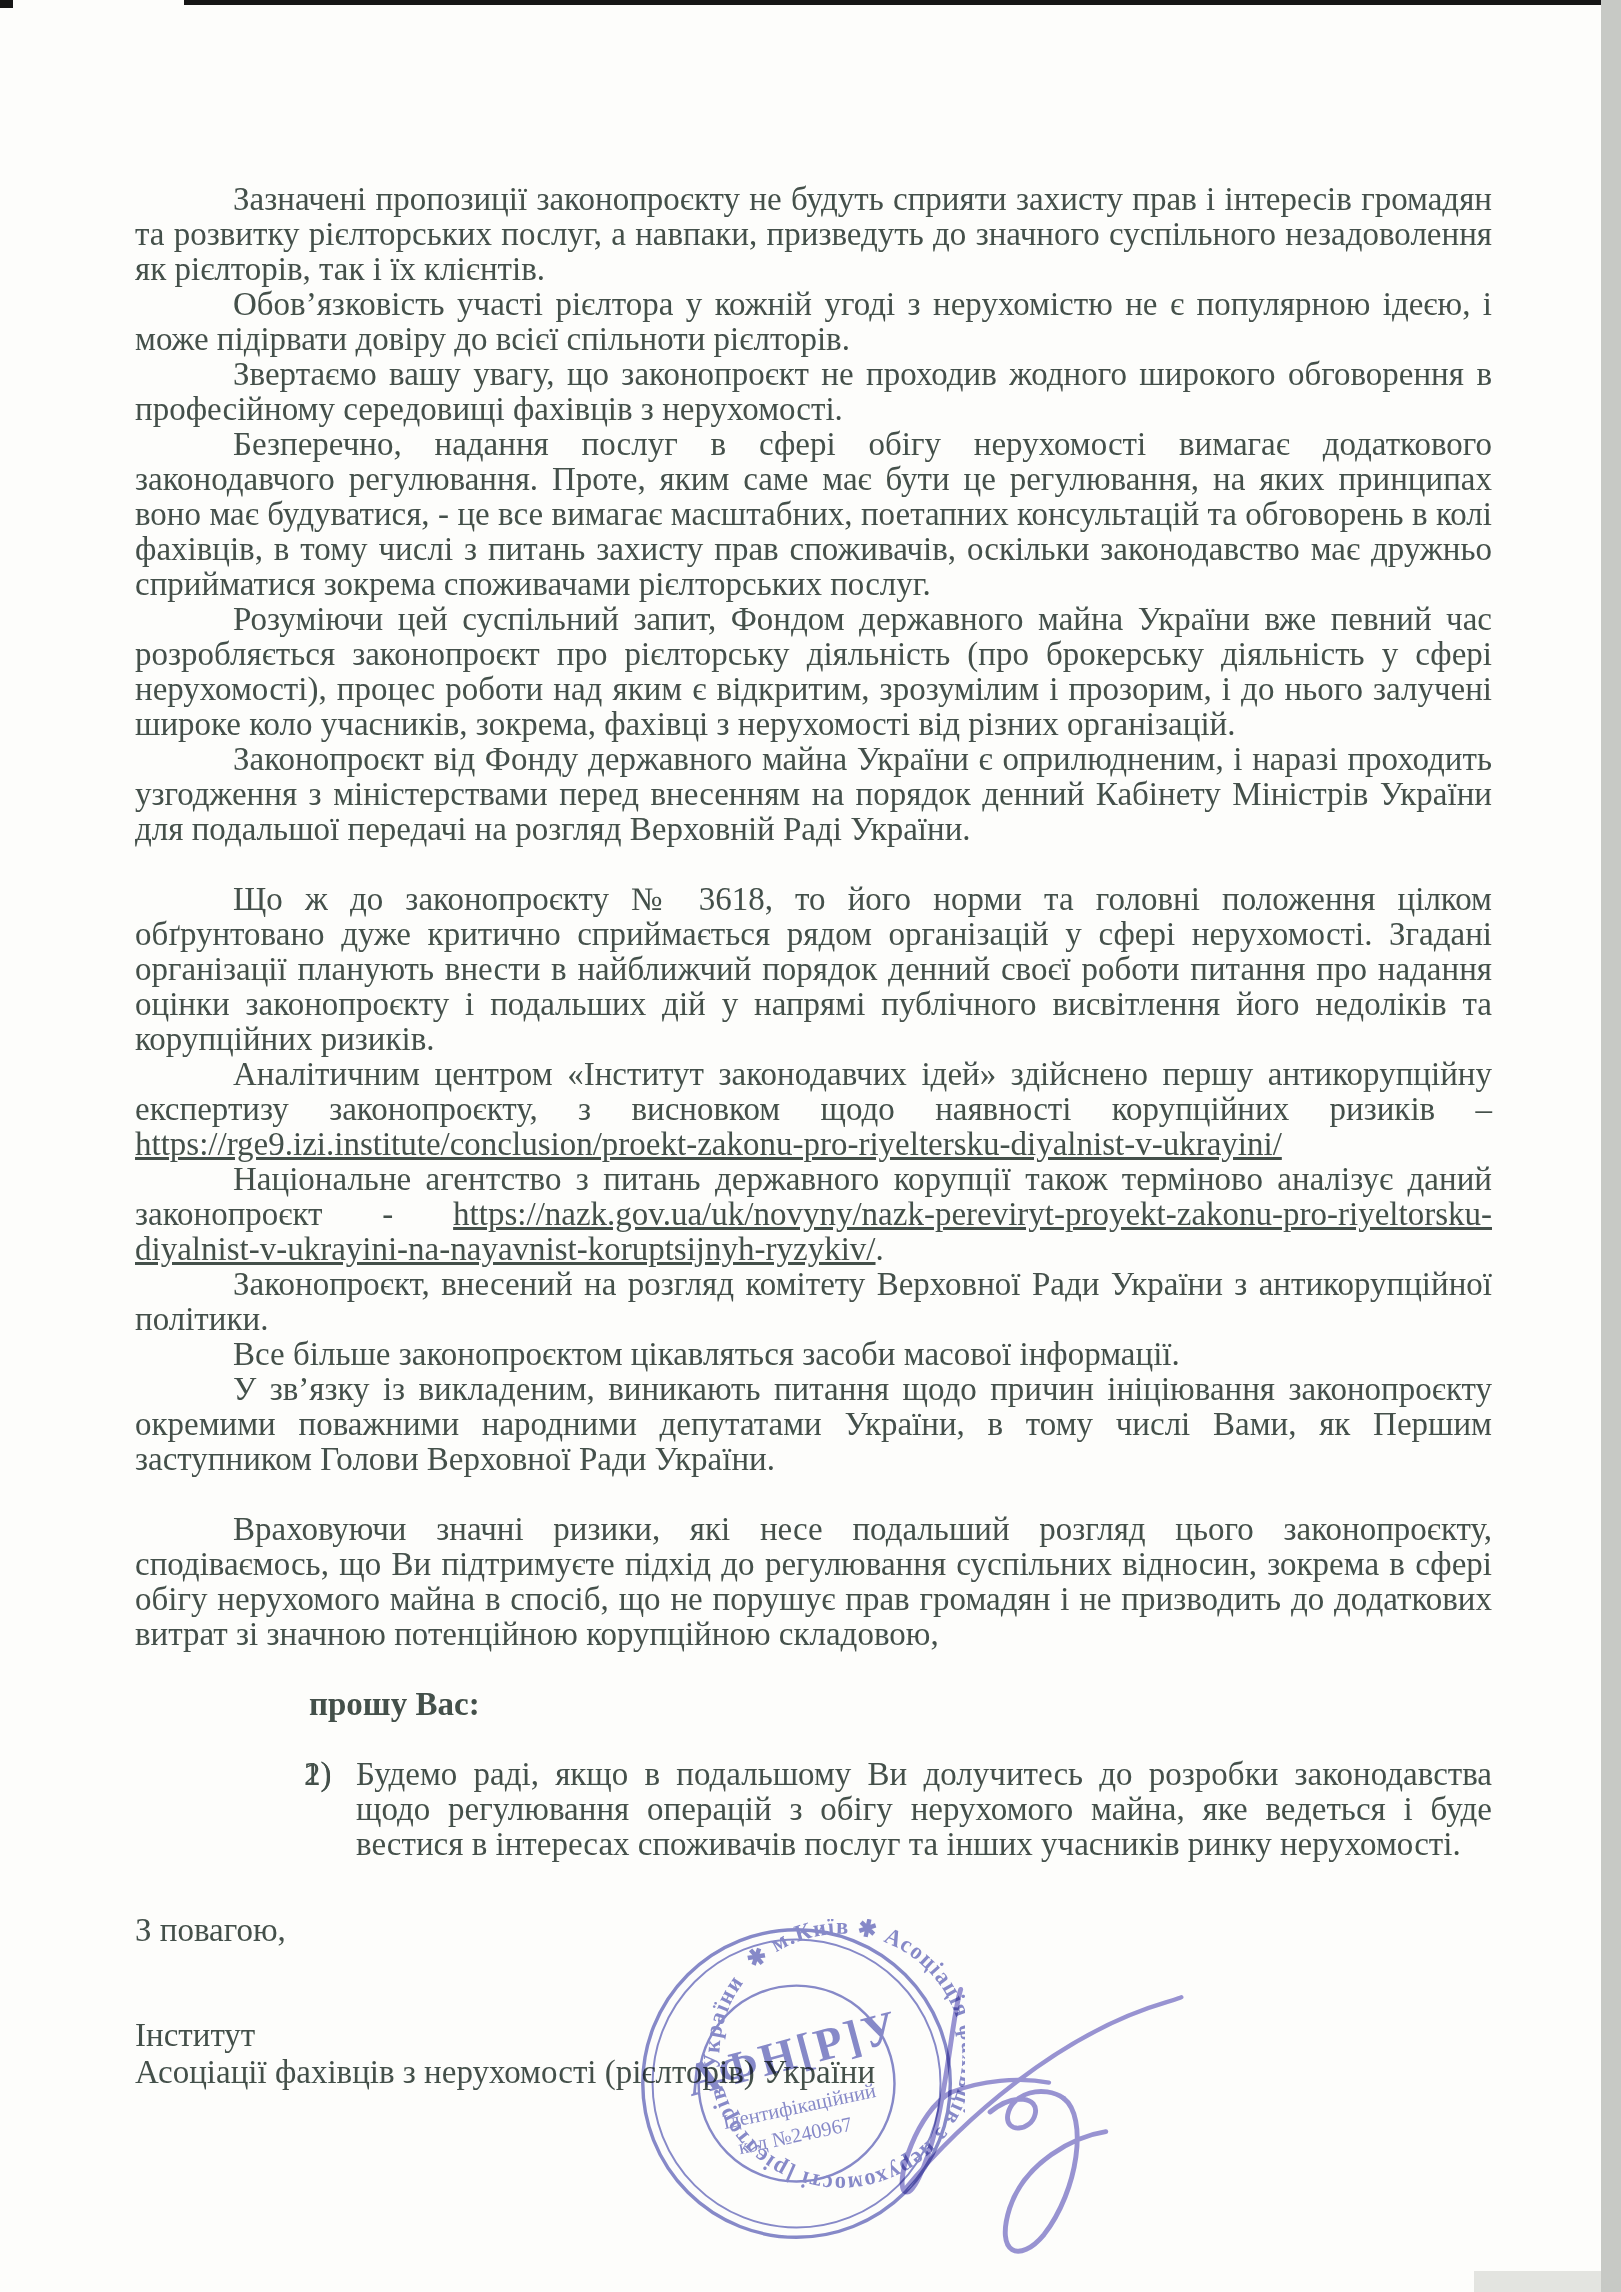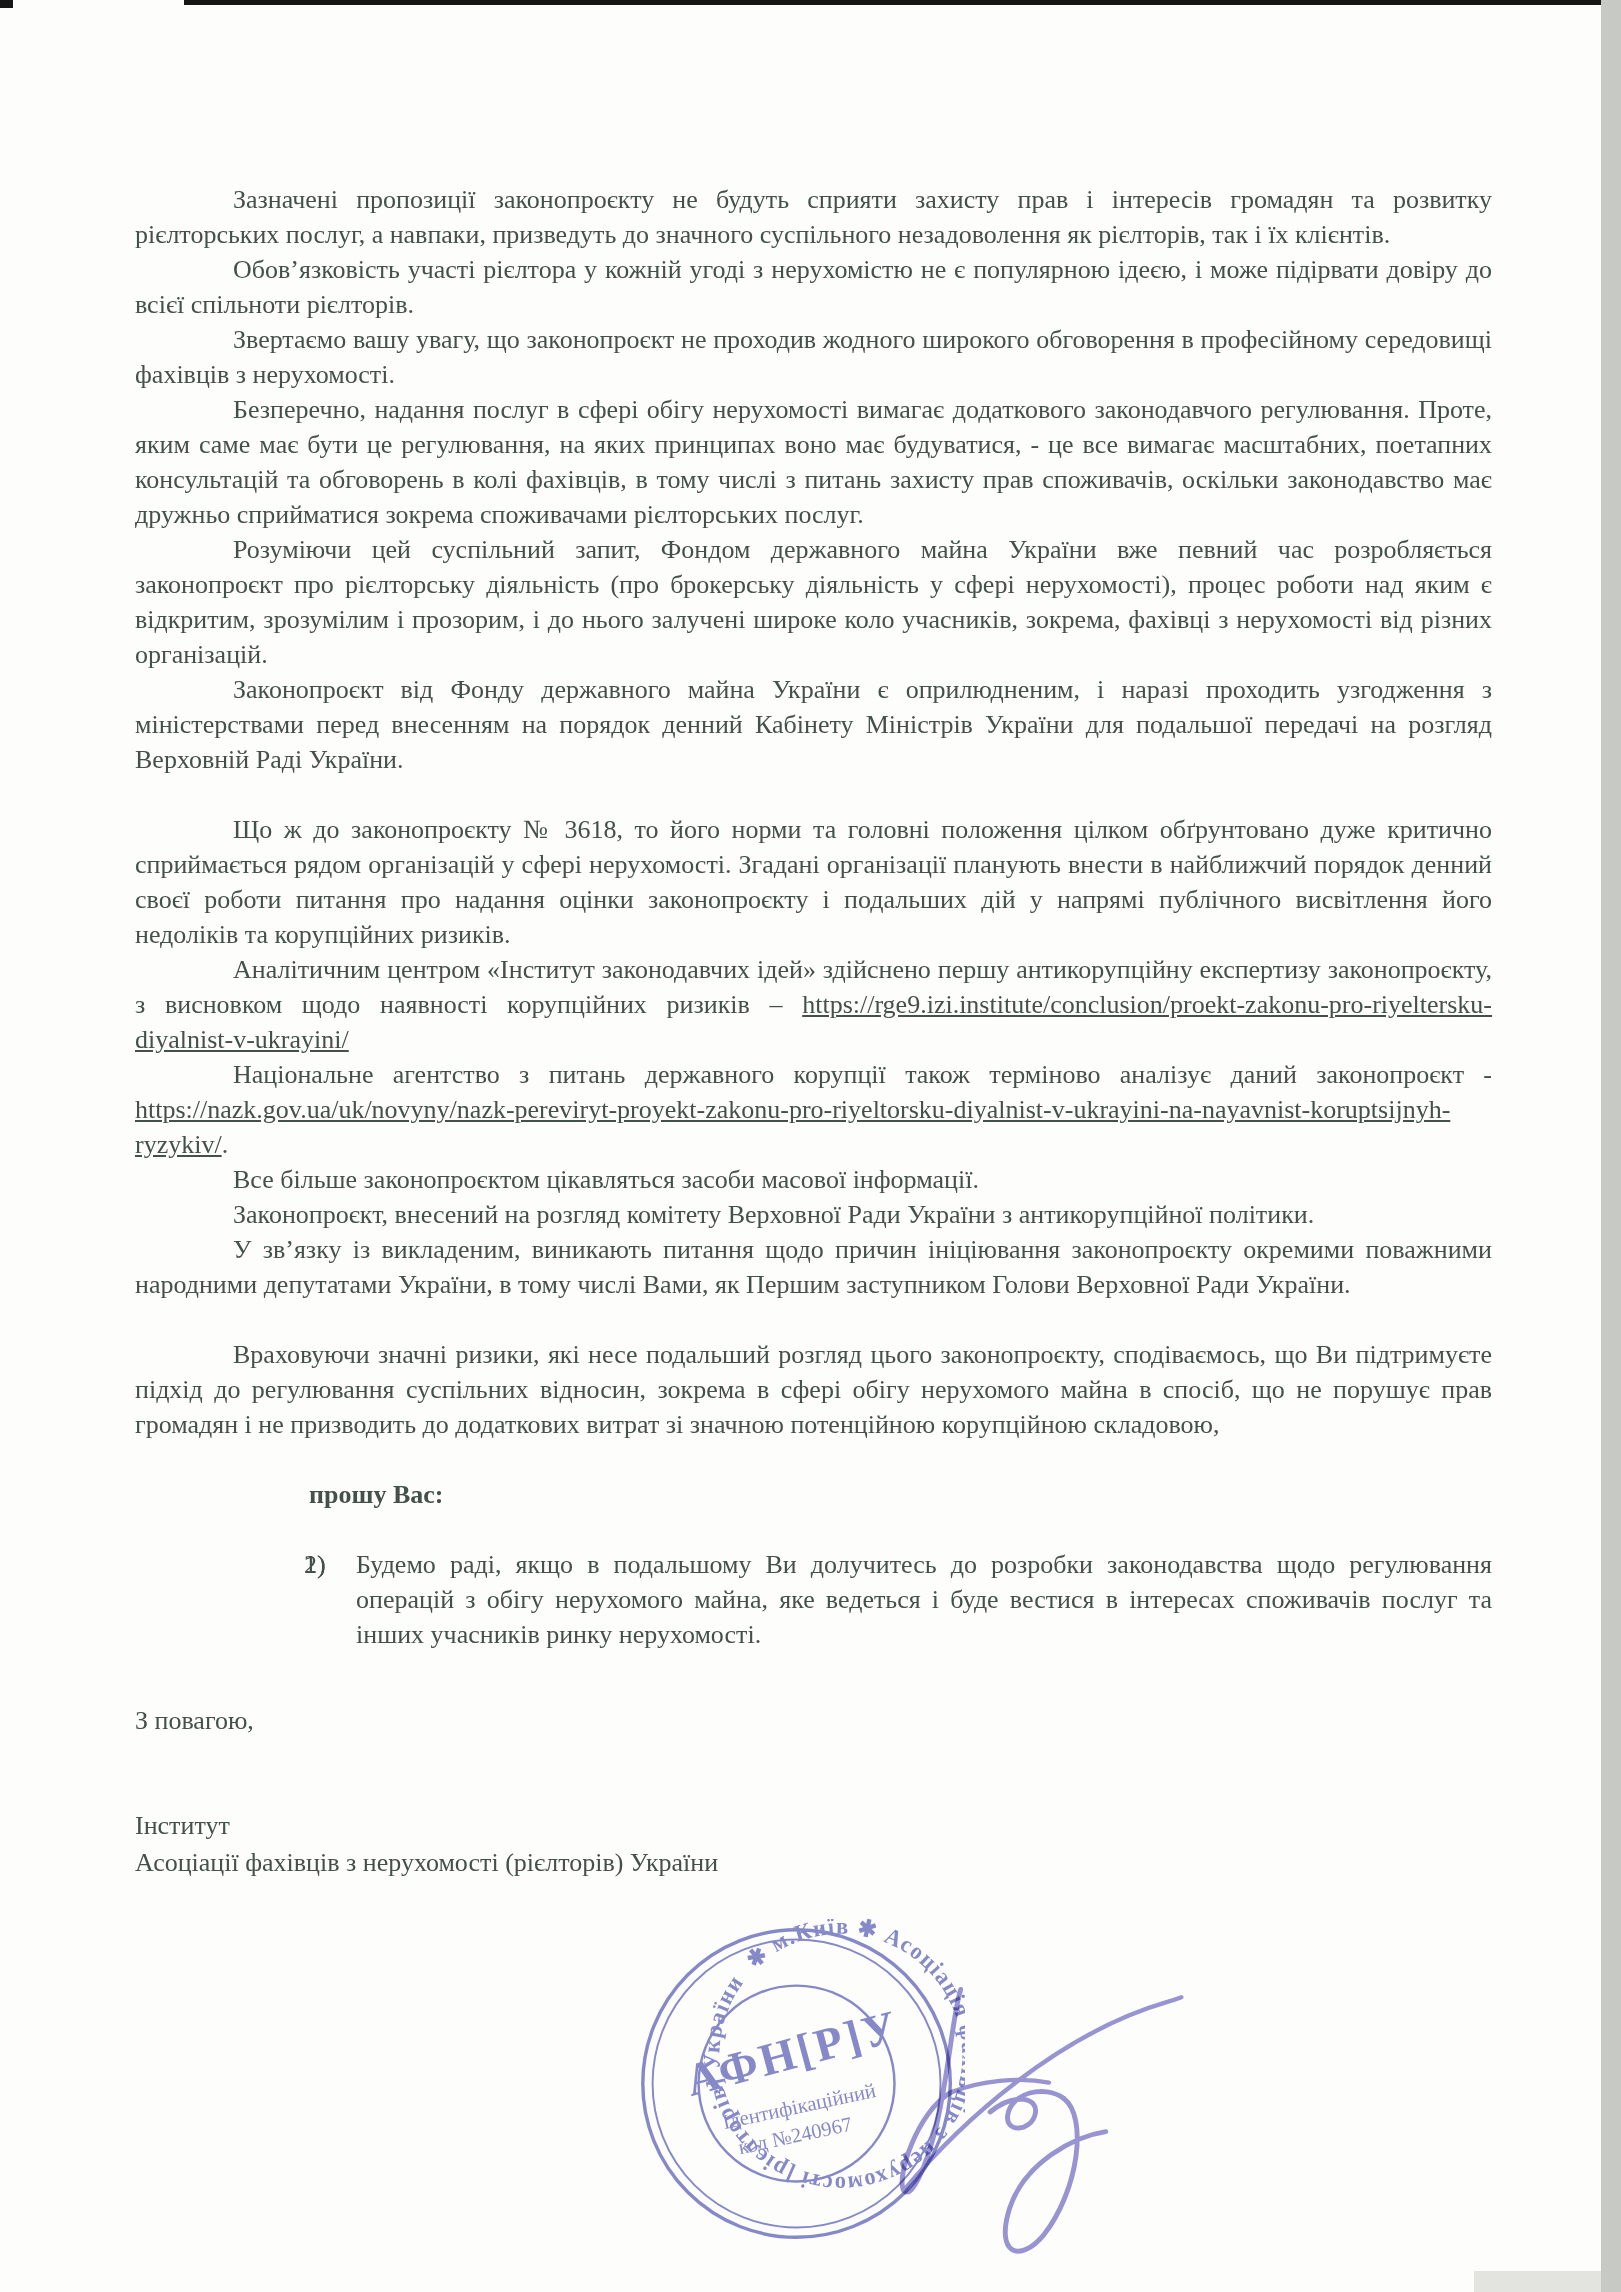--- a/index.html
+++ b/index.html
@@ -12,21 +12,21 @@
     color:#44504a;
   }
   
   .scan-top-line{position:absolute;left:184px;top:0;right:0;height:4.9px;background:#161616;}
   .scan-corner-mark{position:absolute;left:0;top:0;width:12.7px;height:7.8px;background:#161616;}
   .scan-right-strip{position:absolute;right:0;top:0;width:19.6px;height:100%;background:#c7c9c5;}
   .scan-bottom-right{position:absolute;right:19.6px;bottom:0;width:127px;height:21.6px;background:#e3e4e0;}
 
   .content{
     position:absolute;left:135px;top:182px;width:1357px;
-    font-size:26px;line-height:35px;
+    font-size:33px;line-height:35px;
     text-align:justify;
   }
   .para{margin:0;text-indent:98px;}
   .gap-above{margin-top:35px;}
   .doc-link{color:#44504a;text-decoration:underline;overflow-wrap:anywhere;}
   .request-intro{margin:35px 0 33px 174px;font-weight:bold;text-indent:0;}
   .list-item{position:relative;margin:0 0 35px 0;padding-left:221px;text-align:justify;}
   .list-item .num{position:absolute;left:169px;top:0;}
   .closing{margin:51px 0 0 0;text-indent:0;text-align:left;}
   .sender{margin-top:69px;line-height:37px;text-align:left;}
@@ -69,22 +69,22 @@
     <p class="para">
       <span>Аналітичним центром «Інститут законодавчих ідей» здійснено першу антикорупційну експертизу законопроєкту, з висновком щодо наявності корупційних ризиків –</span>
       <a class="doc-link">https://rge9.izi.institute/conclusion/proekt-zakonu-pro-riyeltersku-diyalnist-v-ukrayini/</a>
     </p>
 
     <p class="para">
       <span>Національне агентство з питань державного корупції також терміново аналізує даний законопроєкт -</span>
       <a class="doc-link">https://nazk.gov.ua/uk/novyny/nazk-pereviryt-proyekt-zakonu-pro-riyeltorsku-diyalnist-v-ukrayini-na-nayavnist-koruptsijnyh-ryzykiv/</a><span>.</span>
     </p>
 
+    <p class="para">Законопроєкт, внесений на розгляд комітету Верховної Ради України з антикорупційної політики.</p>
     <p class="para">Все більше законопроєктом цікавляться засоби масової інформації.</p>
-    <p class="para">Законопроєкт, внесений на розгляд комітету Верховної Ради України з антикорупційної політики.</p>
     <p class="para">У зв’язку із викладеним, виникають питання щодо причин ініціювання законопроєкту окремими поважними народними депутатами України, в тому числі Вами, як Першим заступником Голови Верховної Ради України.</p>
 
     <p class="para gap-above">Враховуючи значні ризики, які несе подальший розгляд цього законопроєкту, сподіваємось, що Ви підтримуєте підхід до регулювання суспільних відносин, зокрема в сфері обігу нерухомого майна в спосіб, що не порушує прав громадян і не призводить до додаткових витрат зі значною потенційною корупційною складовою,</p>
 
     <p class="request-intro">прошу Вас:</p>
 
     <div>
       <div class="list-item">
         <span class="num">1)</span>
       </div>

